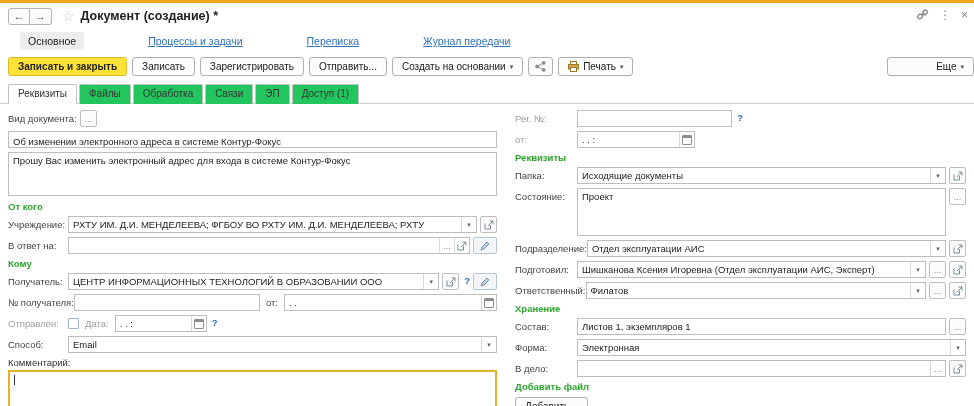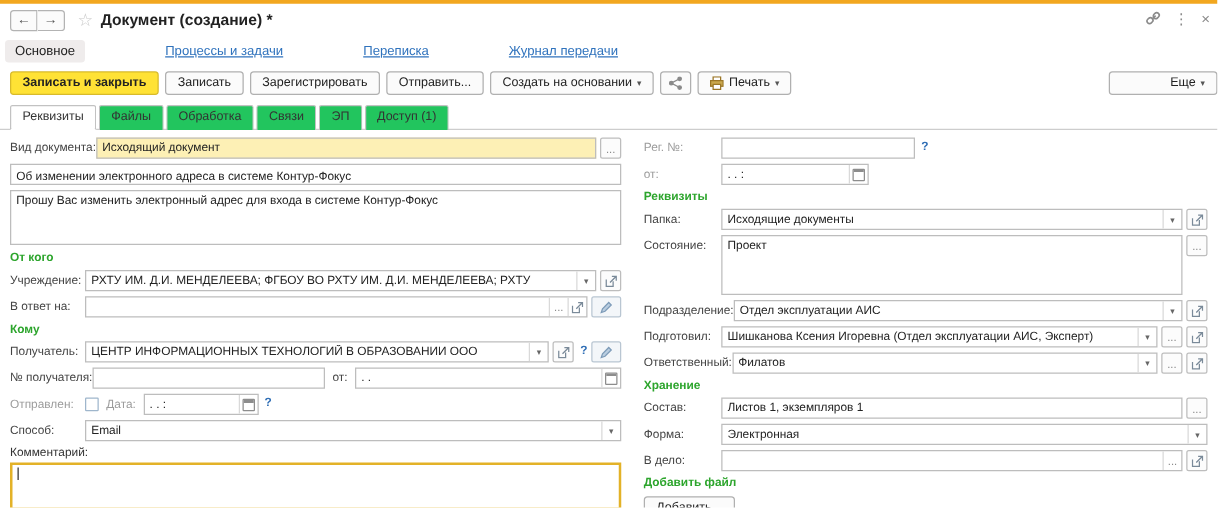--- a/index.html
+++ b/index.html
@@ -19,21 +19,21 @@
     font-size: 11px; color: #555; border-radius: 2px; cursor: pointer; line-height: 14px;
   }
   .navbtns button:first-child { border-radius: 3px 0 0 3px; }
   .navbtns button:last-child { border-left: none; border-radius: 0 3px 3px 0; }
   .star { color: #c9c9c9; font-size: 14px; margin: 0 6px 0 10px; }
   .wtitle { font-size: 12.5px; font-weight: bold; color: #222; }
   .tb-icons { position: absolute; right: 6px; top: 5px; display: flex; align-items: center; gap: 10px; color: #8b8b8b; }
   .tb-icons .icn { cursor: pointer; font-size: 12px; line-height: 12px; }
 
   
-  .navrow { display: flex; align-items: center; gap: 16px; padding: 3px 8px 5px 4px; font-size: 10.5px; }
+  .navrow { display: flex; align-items: center; gap: 16px; padding: 3px 8px 5px 20px; font-size: 10.5px; }
   .navchip { background: #efecec; border-radius: 3px; padding: 3px 8px; color: #222; }
   .navlink { color: #3073bd; text-decoration: underline; cursor: pointer; margin-left: 48px; }
 
   
   .toolbar { display: flex; align-items: center; gap: 5px; padding: 2px 8px 5px 8px; position: relative; }
   .btn {
     height: 19px; border: 1px solid #b0b0b0; background: #fbfbfb; border-radius: 3px;
     font-size: 10px; color: #222; padding: 0 9px; cursor: pointer; display: inline-flex; align-items: center; gap: 4px;
     font-family: "Liberation Sans", sans-serif;
   }
@@ -178,23 +178,20 @@
   <span class="tab">ЭП</span>
   <span class="tab">Доступ (1)</span>
 </div>
 
 <div class="content">
 
   <div class="col col-left">
 
     <div class="row">
       <span class="lbl">Вид документа:</span>
-      <div class="field yellow">
-        <span class="val">Исходящий документ</span>
-      </div>
       <span class="xbtn" style="color:#888;font-size:9px;">...</span>
     </div>
 
     <div class="field area-title">
       <span class="val">Об изменении электронного адреса в системе Контур-Фокус</span>
     </div>
 
     <div class="bigbox area-body">
       <span>Прошу Вас изменить электронный адрес для входа в системе Контур-Фокус</span>
     </div>

